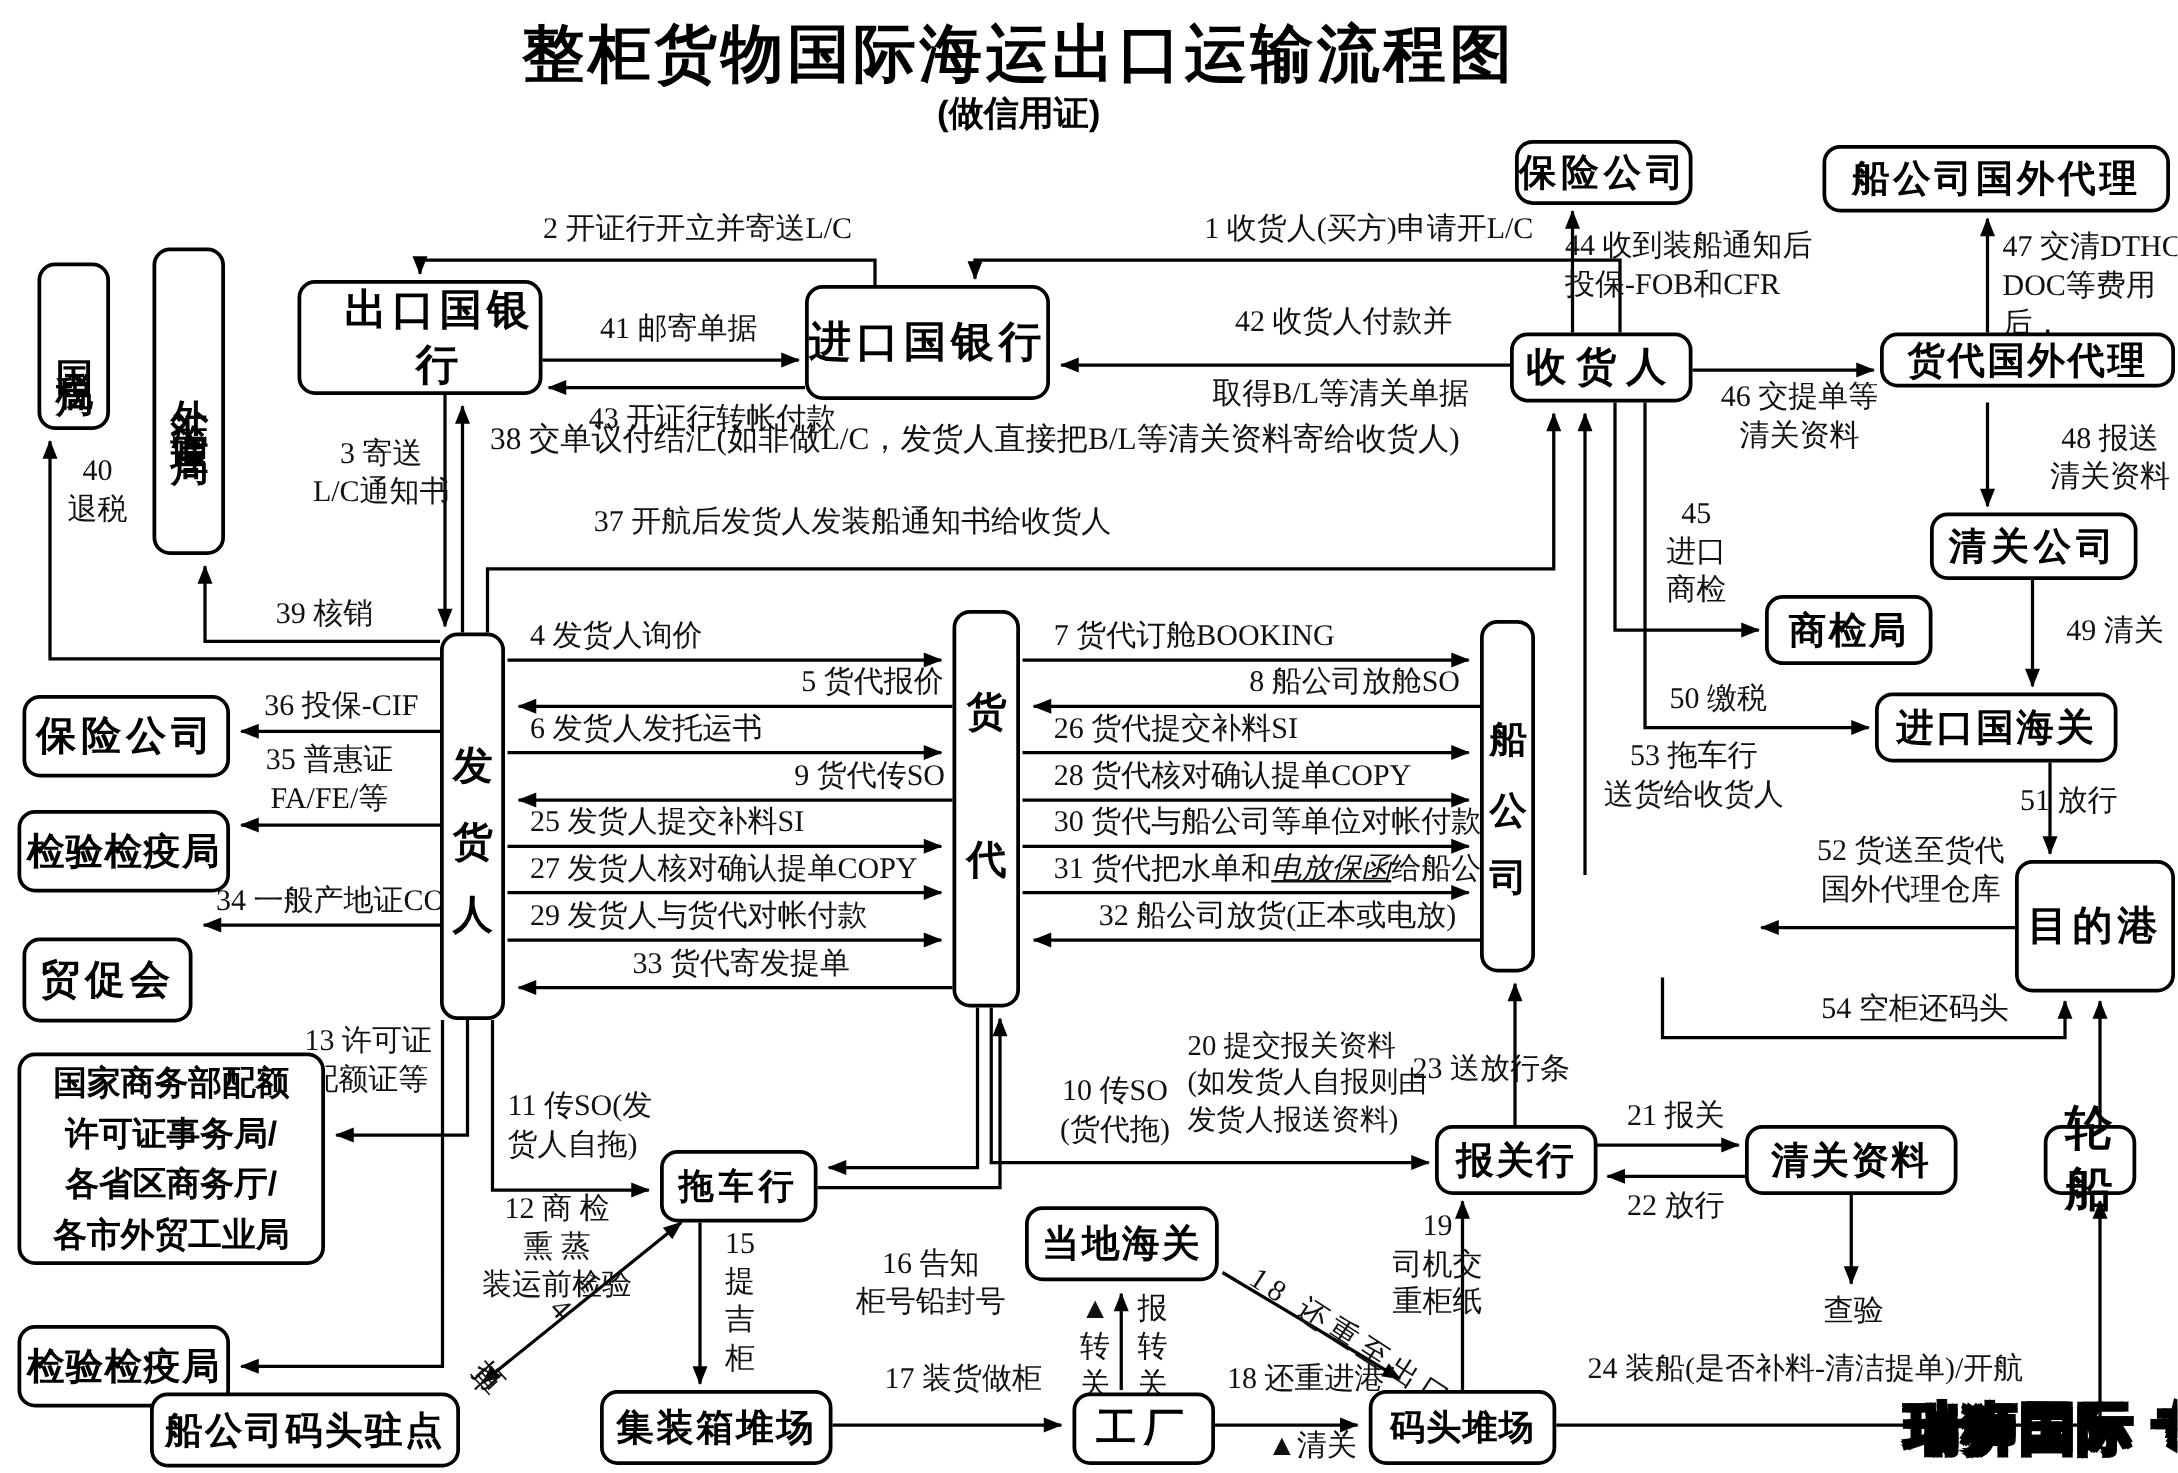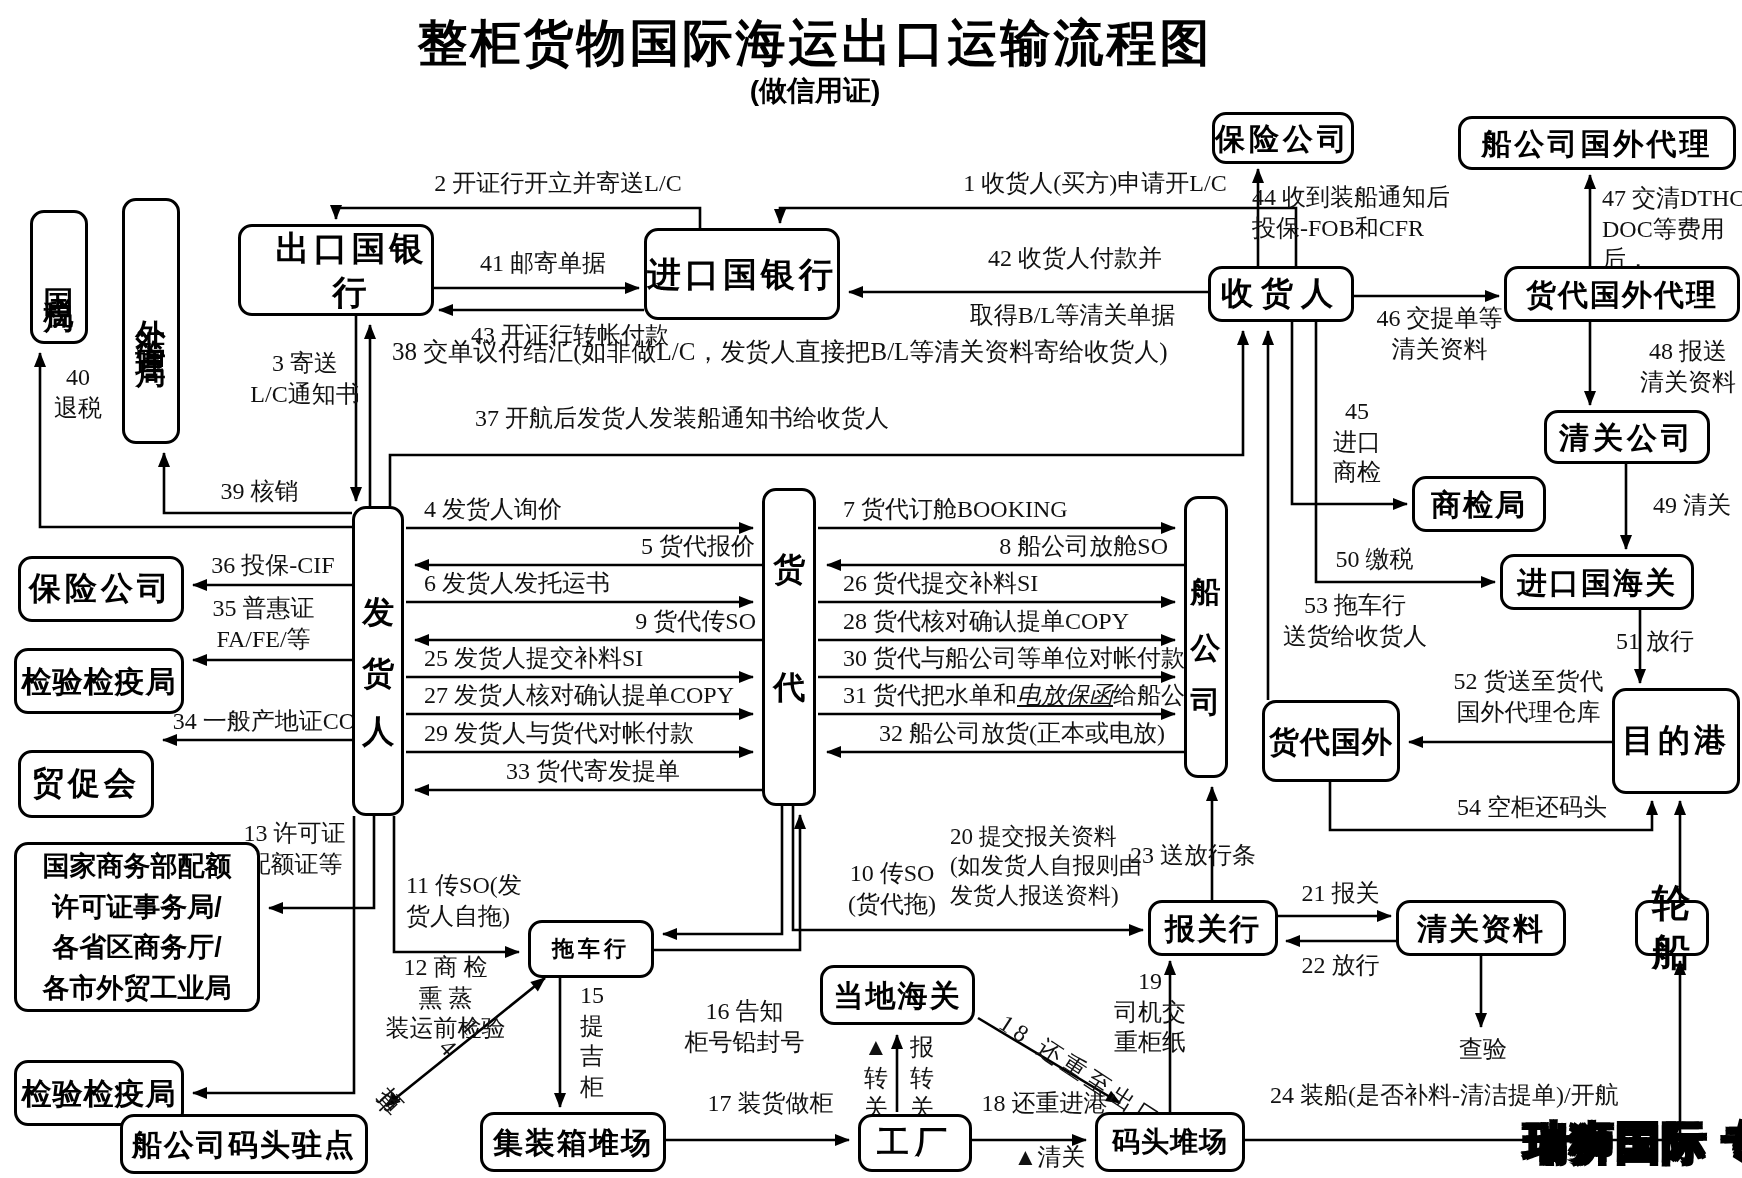--- a/index.html
+++ b/index.html
@@ -103,39 +103,38 @@
     <path d="M1184,752 L827,752" marker-end="url(#ah)"></path>
   </svg>
 
   <div class="node v" style="left:30px;top:210px;width:58px;height:134px;font-size:30px;letter-spacing:8px;">国税局</div>
   <div class="node v" style="left:122px;top:198px;width:58px;height:246px;font-size:30px;letter-spacing:10px;">外汇管理局</div>
   <div class="node" style="left:238px;top:224px;width:196px;height:92px;font-size:34px;letter-spacing:4px;padding-left:31px;">出口国银行</div>
   <div class="node" style="left:644px;top:228px;width:196px;height:92px;font-size:34px;letter-spacing:4px;">进口国银行</div>
   <div class="node" style="left:1212px;top:112px;width:142px;height:52px;font-size:30px;letter-spacing:4px;">保险公司</div>
   <div class="node" style="left:1458px;top:116px;width:278px;height:54px;font-size:30px;letter-spacing:3px;">船公司国外代理</div>
   <div class="node" style="left:1208px;top:266px;width:146px;height:56px;font-size:32px;letter-spacing:8px;">收货人</div>
-  <div class="node" style="left:1504px;top:266px;width:236px;height:56px;font-size:30px;letter-spacing:2px;">货代国外代理</div>
+  <div class="node" style="left:1504px;top:266px;width:236px;height:44px;font-size:30px;letter-spacing:2px;">货代国外代理</div>
   <div class="node" style="left:1544px;top:410px;width:166px;height:54px;font-size:30px;letter-spacing:4px;">清关公司</div>
   <div class="node" style="left:1412px;top:476px;width:134px;height:56px;font-size:30px;letter-spacing:2px;">商检局</div>
   <div class="node" style="left:1500px;top:554px;width:194px;height:56px;font-size:30px;letter-spacing:2px;">进口国海关</div>
   <div class="node" style="left:1612px;top:688px;width:128px;height:106px;font-size:32px;letter-spacing:4px;">目的港</div>
-  <div class="node" style="left:1262px;top:700px;width:138px;height:82px;font-size:30px;letter-spacing:1px;">货代国外</div>
   <div class="node" style="left:18px;top:556px;width:166px;height:66px;font-size:32px;letter-spacing:4px;">保险公司</div>
   <div class="node" style="left:14px;top:648px;width:170px;height:66px;font-size:30px;letter-spacing:1px;">检验检疫局</div>
   <div class="node" style="left:18px;top:750px;width:136px;height:68px;font-size:32px;letter-spacing:4px;">贸促会</div>
   <div class="node" style="left:14px;top:842px;width:246px;height:170px;font-size:27px;line-height:1.5;">国家商务部配额
 许可证事务局/
 各省区商务厅/
 各市外贸工业局</div>
   <div class="node" style="left:14px;top:1060px;width:170px;height:66px;font-size:30px;letter-spacing:1px;">检验检疫局</div>
   <div class="node" style="left:120px;top:1114px;width:248px;height:60px;font-size:30px;letter-spacing:2px;">船公司码头驻点</div>
   <div class="node v" style="left:352px;top:506px;width:52px;height:310px;font-size:32px;letter-spacing:60px;">发货人</div>
   <div class="node v" style="left:762px;top:488px;width:54px;height:318px;font-size:32px;letter-spacing:120px;">货代</div>
   <div class="node v" style="left:1184px;top:496px;width:44px;height:282px;font-size:30px;letter-spacing:56px;">船公司</div>
-  <div class="node" style="left:528px;top:920px;width:126px;height:58px;font-size:22px;letter-spacing:4px;">拖车行</div>
+  <div class="node" style="left:528px;top:920px;width:126px;height:58px;font-size:28px;letter-spacing:4px;">拖车行</div>
   <div class="node" style="left:480px;top:1112px;width:186px;height:60px;font-size:30px;letter-spacing:2px;">集装箱堆场</div>
   <div class="node" style="left:858px;top:1114px;width:114px;height:58px;font-size:32px;letter-spacing:6px;">工厂</div>
   <div class="node" style="left:820px;top:965px;width:155px;height:60px;font-size:30px;letter-spacing:2px;">当地海关</div>
   <div class="node" style="left:1095px;top:1112px;width:150px;height:60px;font-size:28px;letter-spacing:1px;">码头堆场</div>
   <div class="node" style="left:1148px;top:900px;width:130px;height:56px;font-size:30px;letter-spacing:2px;">报关行</div>
   <div class="node" style="left:1396px;top:900px;width:170px;height:56px;font-size:30px;letter-spacing:2px;">清关资料</div>
   <div class="node" style="left:1635px;top:900px;width:74px;height:56px;font-size:38px;letter-spacing:2px;">轮船</div>
 
   <div class="lbl c" style="left:408px;top:168px;width:300px;">2 开证行开立并寄送L/C</div>
   <div class="lbl c" style="left:935px;top:168px;width:320px;">1 收货人(买方)申请开L/C</div>

